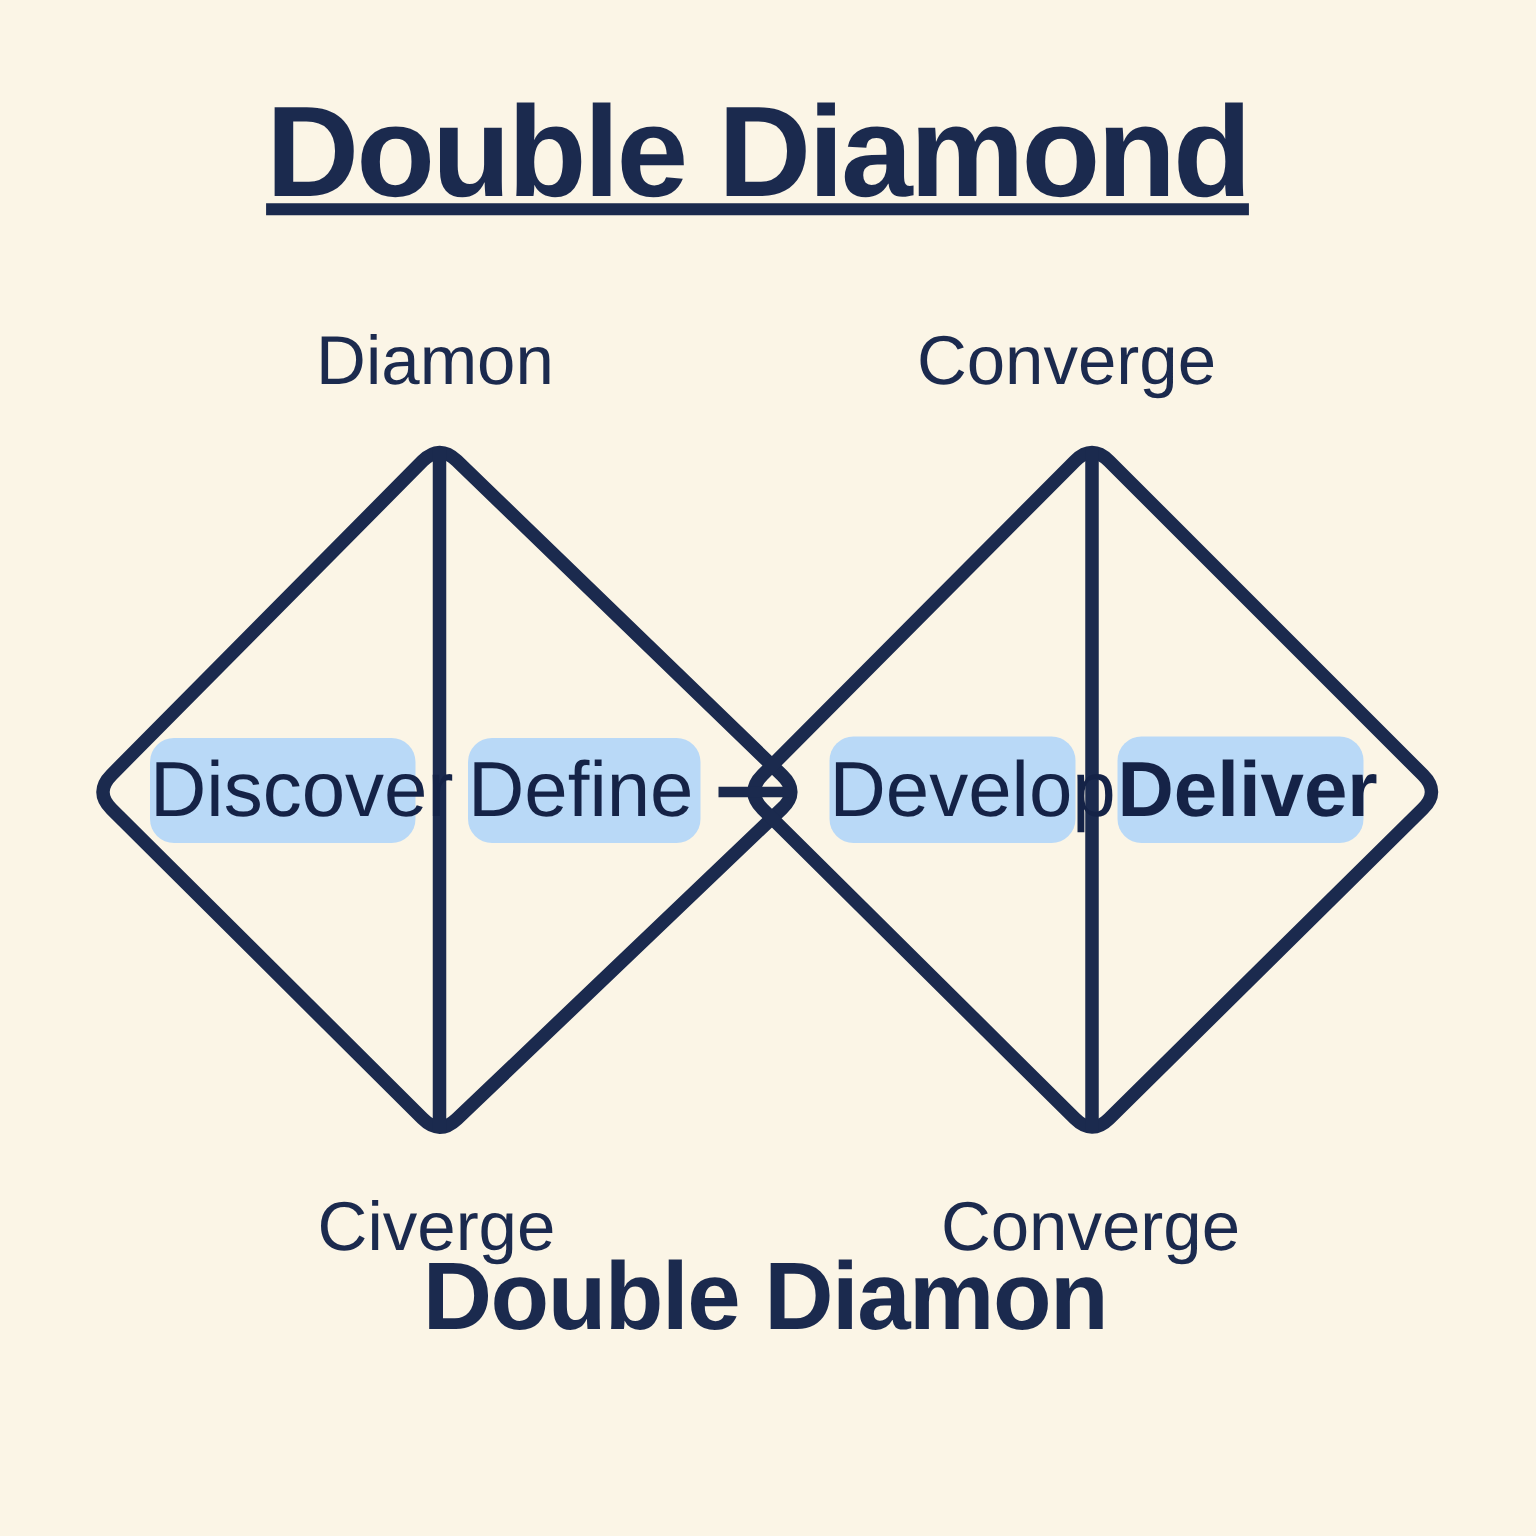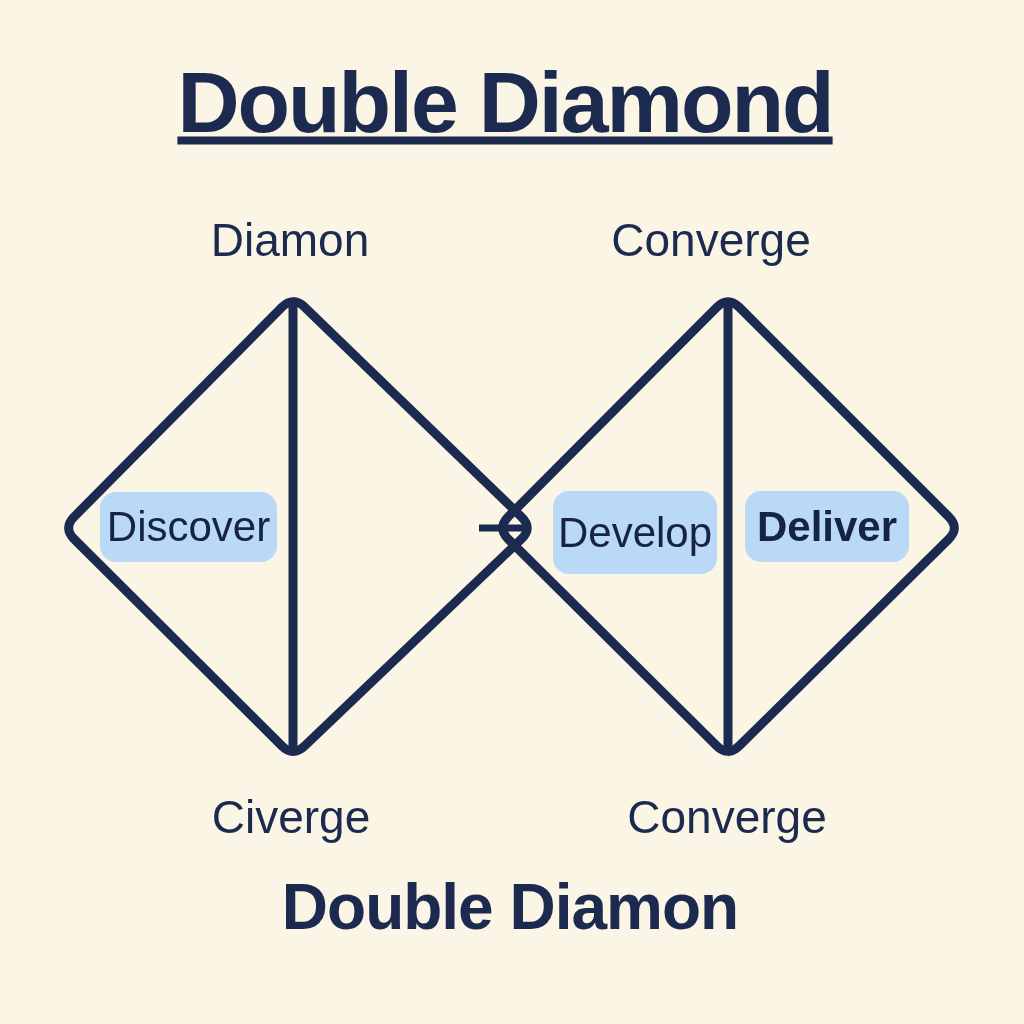--- a/index.html
+++ b/index.html
@@ -29,21 +29,21 @@
     font-size: 86px;
     font-weight: 700;
     letter-spacing: -2px;
     color: var(--navy);
     white-space: nowrap;
     text-decoration: underline;
   }
   .title-bottom {
     position: absolute;
     left: 510px;
-    top: 907px;
+    top: 864px;
     transform: translate(-50%, -50%);
     font-size: 64px;
     font-weight: 700;
     letter-spacing: -1px;
     color: var(--navy);
     white-space: nowrap;
   }
   .phase-label {
     position: absolute;
     transform: translate(-50%, -50%);
@@ -73,31 +73,31 @@
     stroke: var(--navy);
     stroke-width: 9;
     stroke-linecap: butt;
   }
   .arrow-line { stroke-width: 7; }
 
   .pill {
     position: absolute;
     display: flex;
     align-items: center;
-    justify-content: center;
+    justify-content: flex-start;
     background: var(--pill);
     border-radius: 16px;
     color: var(--pill_text);
-    font-size: 42px;
+    font-size: 52px;
     font-weight: 500;
     white-space: nowrap;
   }
   .pill.discover { left: 100px; top: 492px; width: 177px; height: 70px; }
   .pill.define   { left: 312px; top: 492px; width: 155px; height: 70px; }
-  .pill.develop  { left: 553px; top: 491px; width: 164px; height: 83px; }
+  .pill.develop  { left: 553px; top: 491px; width: 164px; height: 71px; }
   .pill.deliver  { left: 745px; top: 491px; width: 164px; height: 71px; font-weight: 700; }
 </style>
 </head>
 <body>
 
 <div class="canvas">
 
   <div class="title-top">Double Diamond</div>
 
   <div class="phase-label top-left">Diamon</div>
@@ -122,20 +122,23 @@
 
     <line class="center-line" x1="728" y1="299" x2="728" y2="754"></line>
 
     <line class="arrow-line" x1="479" y1="528" x2="526" y2="528"></line>
   </svg>
 
   <div class="pill discover">
     <span>Discover</span>
   </div>
 
+  <div class="pill define">
+    <span>Define</span>
+  </div>
 
   <div class="pill develop">
     <span>Develop</span>
   </div>
 
   <div class="pill deliver">
     <span>Deliver</span>
   </div>
 
   <div class="phase-label bottom-left">Civerge</div>

